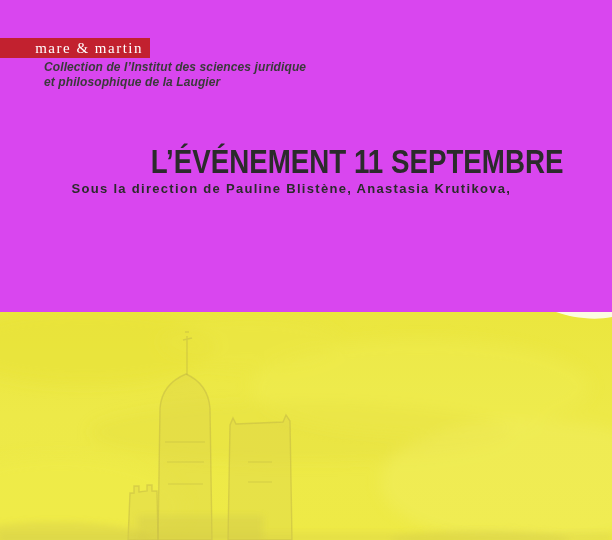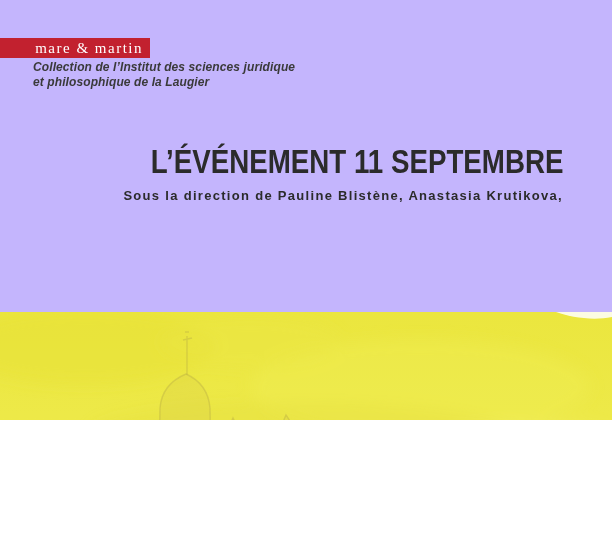--- a/index.html
+++ b/index.html
@@ -3,22 +3,22 @@
 <meta charset="utf-8">
 <style>
   html, body {
     margin: 0;
     padding: 0;
     background: #ffffff;
   }
   .cover {
     position: relative;
     width: 612px;
-    height: 420px;
-    background: #c4b5fd;
+    height: 540px;
+    background: #d946ef;
     overflow: hidden;
     font-family: "Liberation Sans", sans-serif;
   }
   
   .banner {
     position: absolute;
     left: 0;
     top: 38px;
     width: 150px;
     height: 20px;
@@ -30,50 +30,49 @@
   .banner span {
     font-family: "Liberation Serif", serif;
     font-size: 15px;
     line-height: 20px;
     letter-spacing: 1.5px;
     color: #ffffff;
   }
   
   .collection {
     position: absolute;
-    left: 33px;
+    left: 44px;
     top: 60px;
     font-style: italic;
     font-weight: bold;
     font-size: 12px;
     line-height: 14.5px;
     color: #3a3a3a;
     letter-spacing: 0.1px;
   }
   
   .titleblock {
     position: absolute;
     right: 49px;
     top: 145px;
-    text-align: right;
+    text-align: left;
     color: #2b2b2b;
   }
   .title {
     margin: 0;
     font-size: 33px;
     font-weight: bold;
     line-height: 34px;
     letter-spacing: 0px;
     white-space: nowrap;
     transform: scaleX(0.84);
     transform-origin: right center;
     color: #2b2b2b;
   }
   .subtitle {
-    margin-top: 7px;
     font-size: 13px;
     font-weight: bold;
     line-height: 20px;
     letter-spacing: 1.3px;
     color: #2b2b2b;
   }
   
   .artwork {
     position: absolute;
     left: 0;

